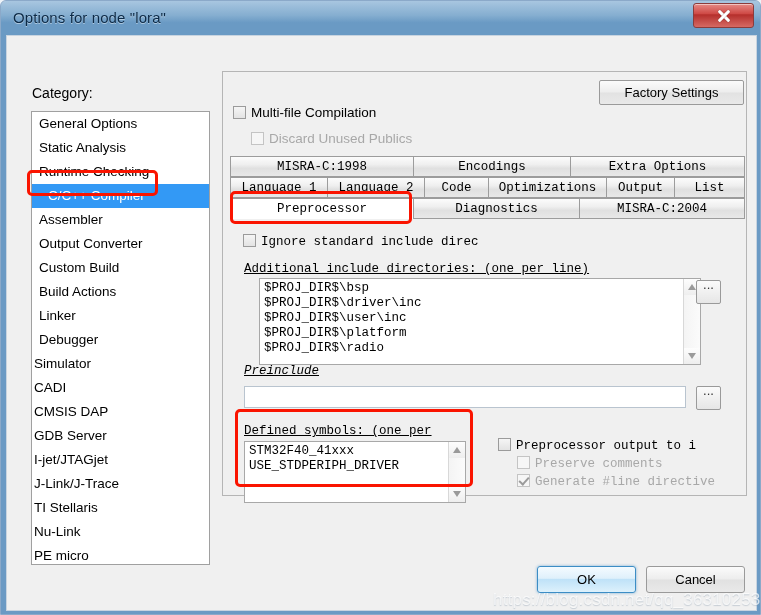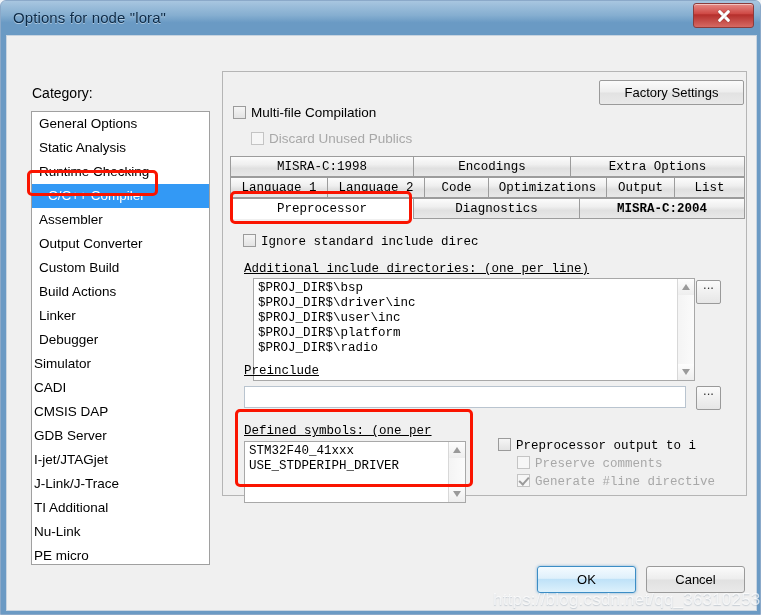--- a/index.html
+++ b/index.html
@@ -235,21 +235,21 @@
         <div class="cat-item">Custom Build</div>
         <div class="cat-item">Build Actions</div>
         <div class="cat-item">Linker</div>
         <div class="cat-item">Debugger</div>
         <div class="cat-item indent">Simulator</div>
         <div class="cat-item indent">CADI</div>
         <div class="cat-item indent">CMSIS DAP</div>
         <div class="cat-item indent">GDB Server</div>
         <div class="cat-item indent">I-jet/JTAGjet</div>
         <div class="cat-item indent">J-Link/J-Trace</div>
-        <div class="cat-item indent">TI Additional</div>
+        <div class="cat-item indent">TI Stellaris</div>
         <div class="cat-item indent">Nu-Link</div>
         <div class="cat-item indent">PE micro</div>
       </div>
 
     <div class="panel"></div>
     <div class="factory-btn">Factory Settings</div>
 
     <div class="cbrow" style="left:232px;top:104px;">
       <span class="cb"></span><span class="lbl">Multi-file Compilation</span>
     </div>
@@ -266,44 +266,44 @@
         <div class="tab" style="width: 97px;">Language 1</div>
         <div class="tab" style="width: 97px;">Language 2</div>
         <div class="tab" style="width: 64px;">Code</div>
         <div class="tab" style="width: 118px;">Optimizations</div>
         <div class="tab" style="width: 68px;">Output</div>
         <div class="tab last" style="width: 71px;">List</div>
       </div>
     <div class="tabrow" id="tabrow3" style="left:229px;top:197px;border-radius:9px;">
         <div class="tab active" style="width: 183px;">Preprocessor</div>
         <div class="tab" style="width: 166px;">Diagnostics</div>
-        <div class="tab last" style="width: 166px; font-weight: bold;">MISRA-C:2004</div>
+        <div class="tab last" style="width: 166px;">MISRA-C:2004</div>
       </div>
 
     <div class="cbrow mono" style="left:242px;top:233px;">
       <span class="cb"></span><span class="lbl">Ignore standard include direc</span>
     </div>
 
     <div class="fieldlabel mono ul-first" style="left:243px;top:261px;">Additional include directories: (one per line)</div>
-    <div class="txtarea" style="left:252px;top:277px;width:442px;height:103px;">
+    <div class="txtarea" style="left:258px;top:277px;width:442px;height:87px;">
       <div id="incl-lines" style="padding-top:2px;">
           <div class="ln">$PROJ_DIR$\bsp</div>
           <div class="ln">$PROJ_DIR$\driver\inc</div>
           <div class="ln">$PROJ_DIR$\user\inc</div>
           <div class="ln">$PROJ_DIR$\platform</div>
           <div class="ln">$PROJ_DIR$\radio</div>
         </div>
       <div class="vscroll">
         <div class="arw up"></div>
         <div class="arw dn"></div>
       </div>
     </div>
     <div class="browse" style="left:695px;top:279px;"></div>
 
-    <div class="fieldlabel mono ul-first" style="left:243px;top:363px;">Preinclude</div>
+    <div class="fieldlabel mono ul-first" style="left:243px;top:363px;font-style:italic;">Preinclude</div>
     <div class="txtinput" style="left:243px;top:385px;width:442px;height:22px;"></div>
     <div class="browse" style="left:695px;top:385px;"></div>
 
     <div class="fieldlabel mono ul-first" style="left:243px;top:423px;">Defined symbols: (one per</div>
     <div class="txtarea" style="left:243px;top:440px;width:222px;height:62px;">
       <div id="sym-lines" style="padding-top:2px;">
           <div class="ln">STM32F40_41xxx</div>
           <div class="ln">USE_STDPERIPH_DRIVER</div>
         </div>
       <div class="vscroll">

